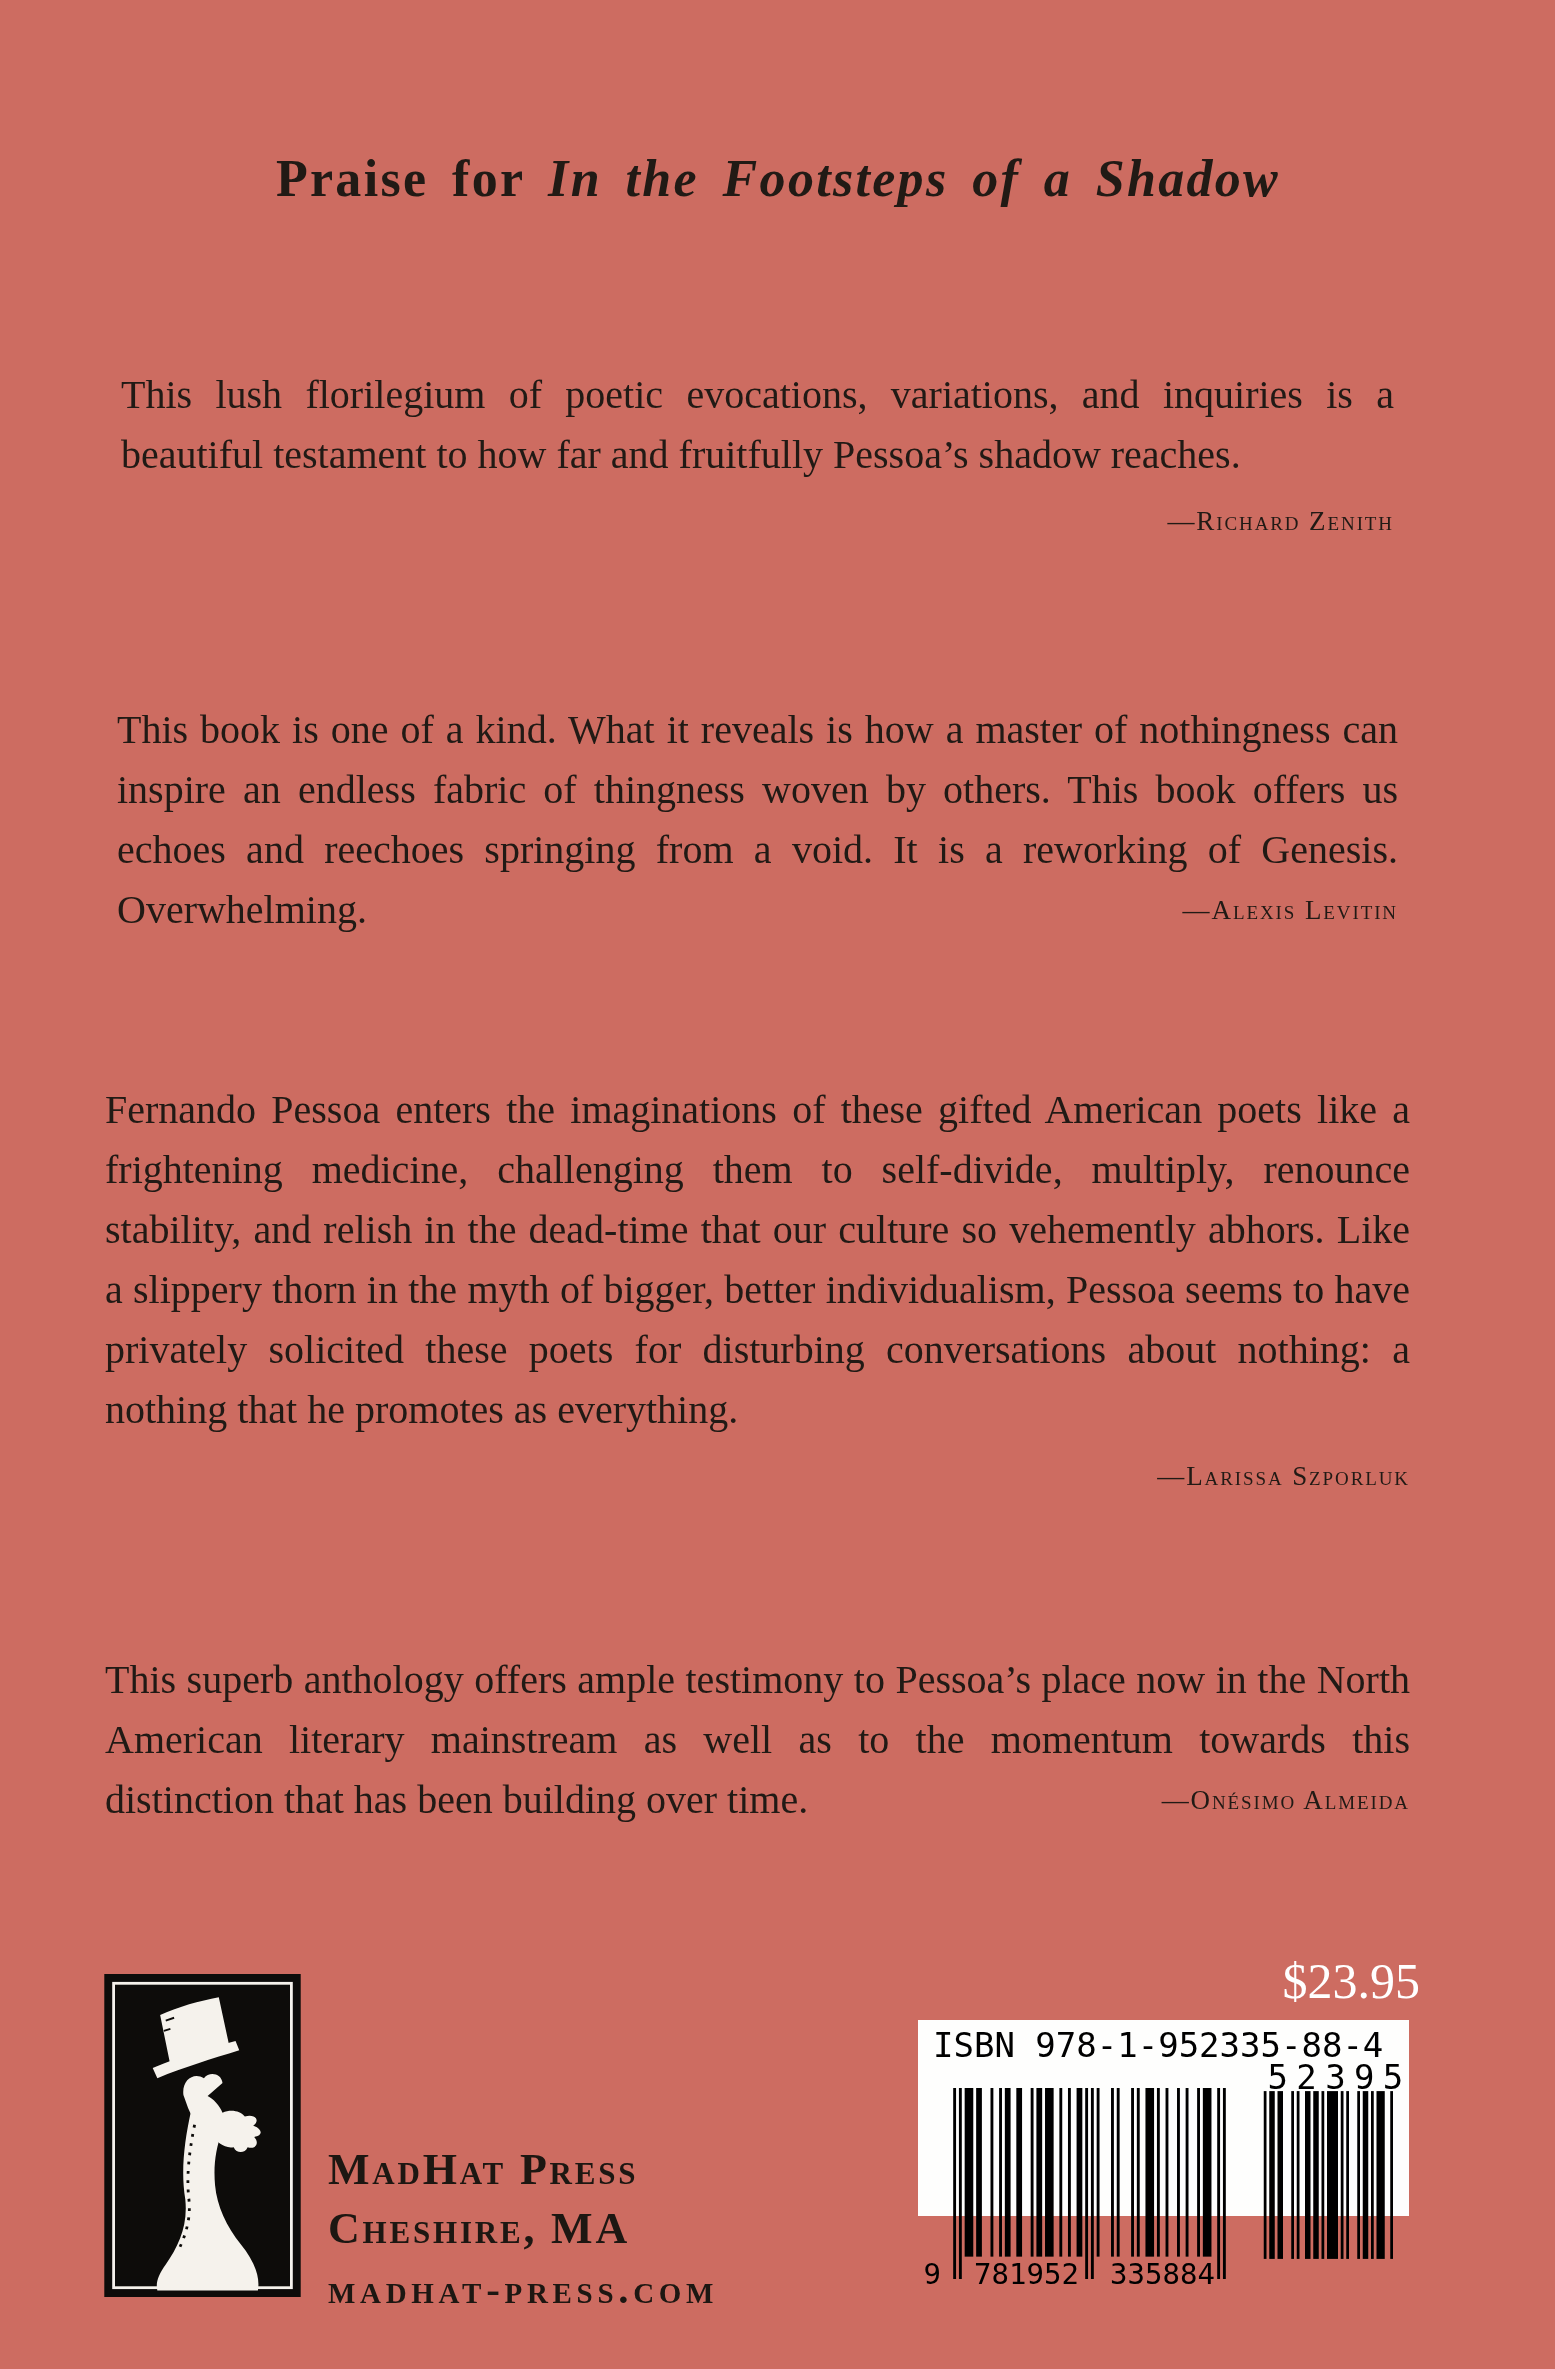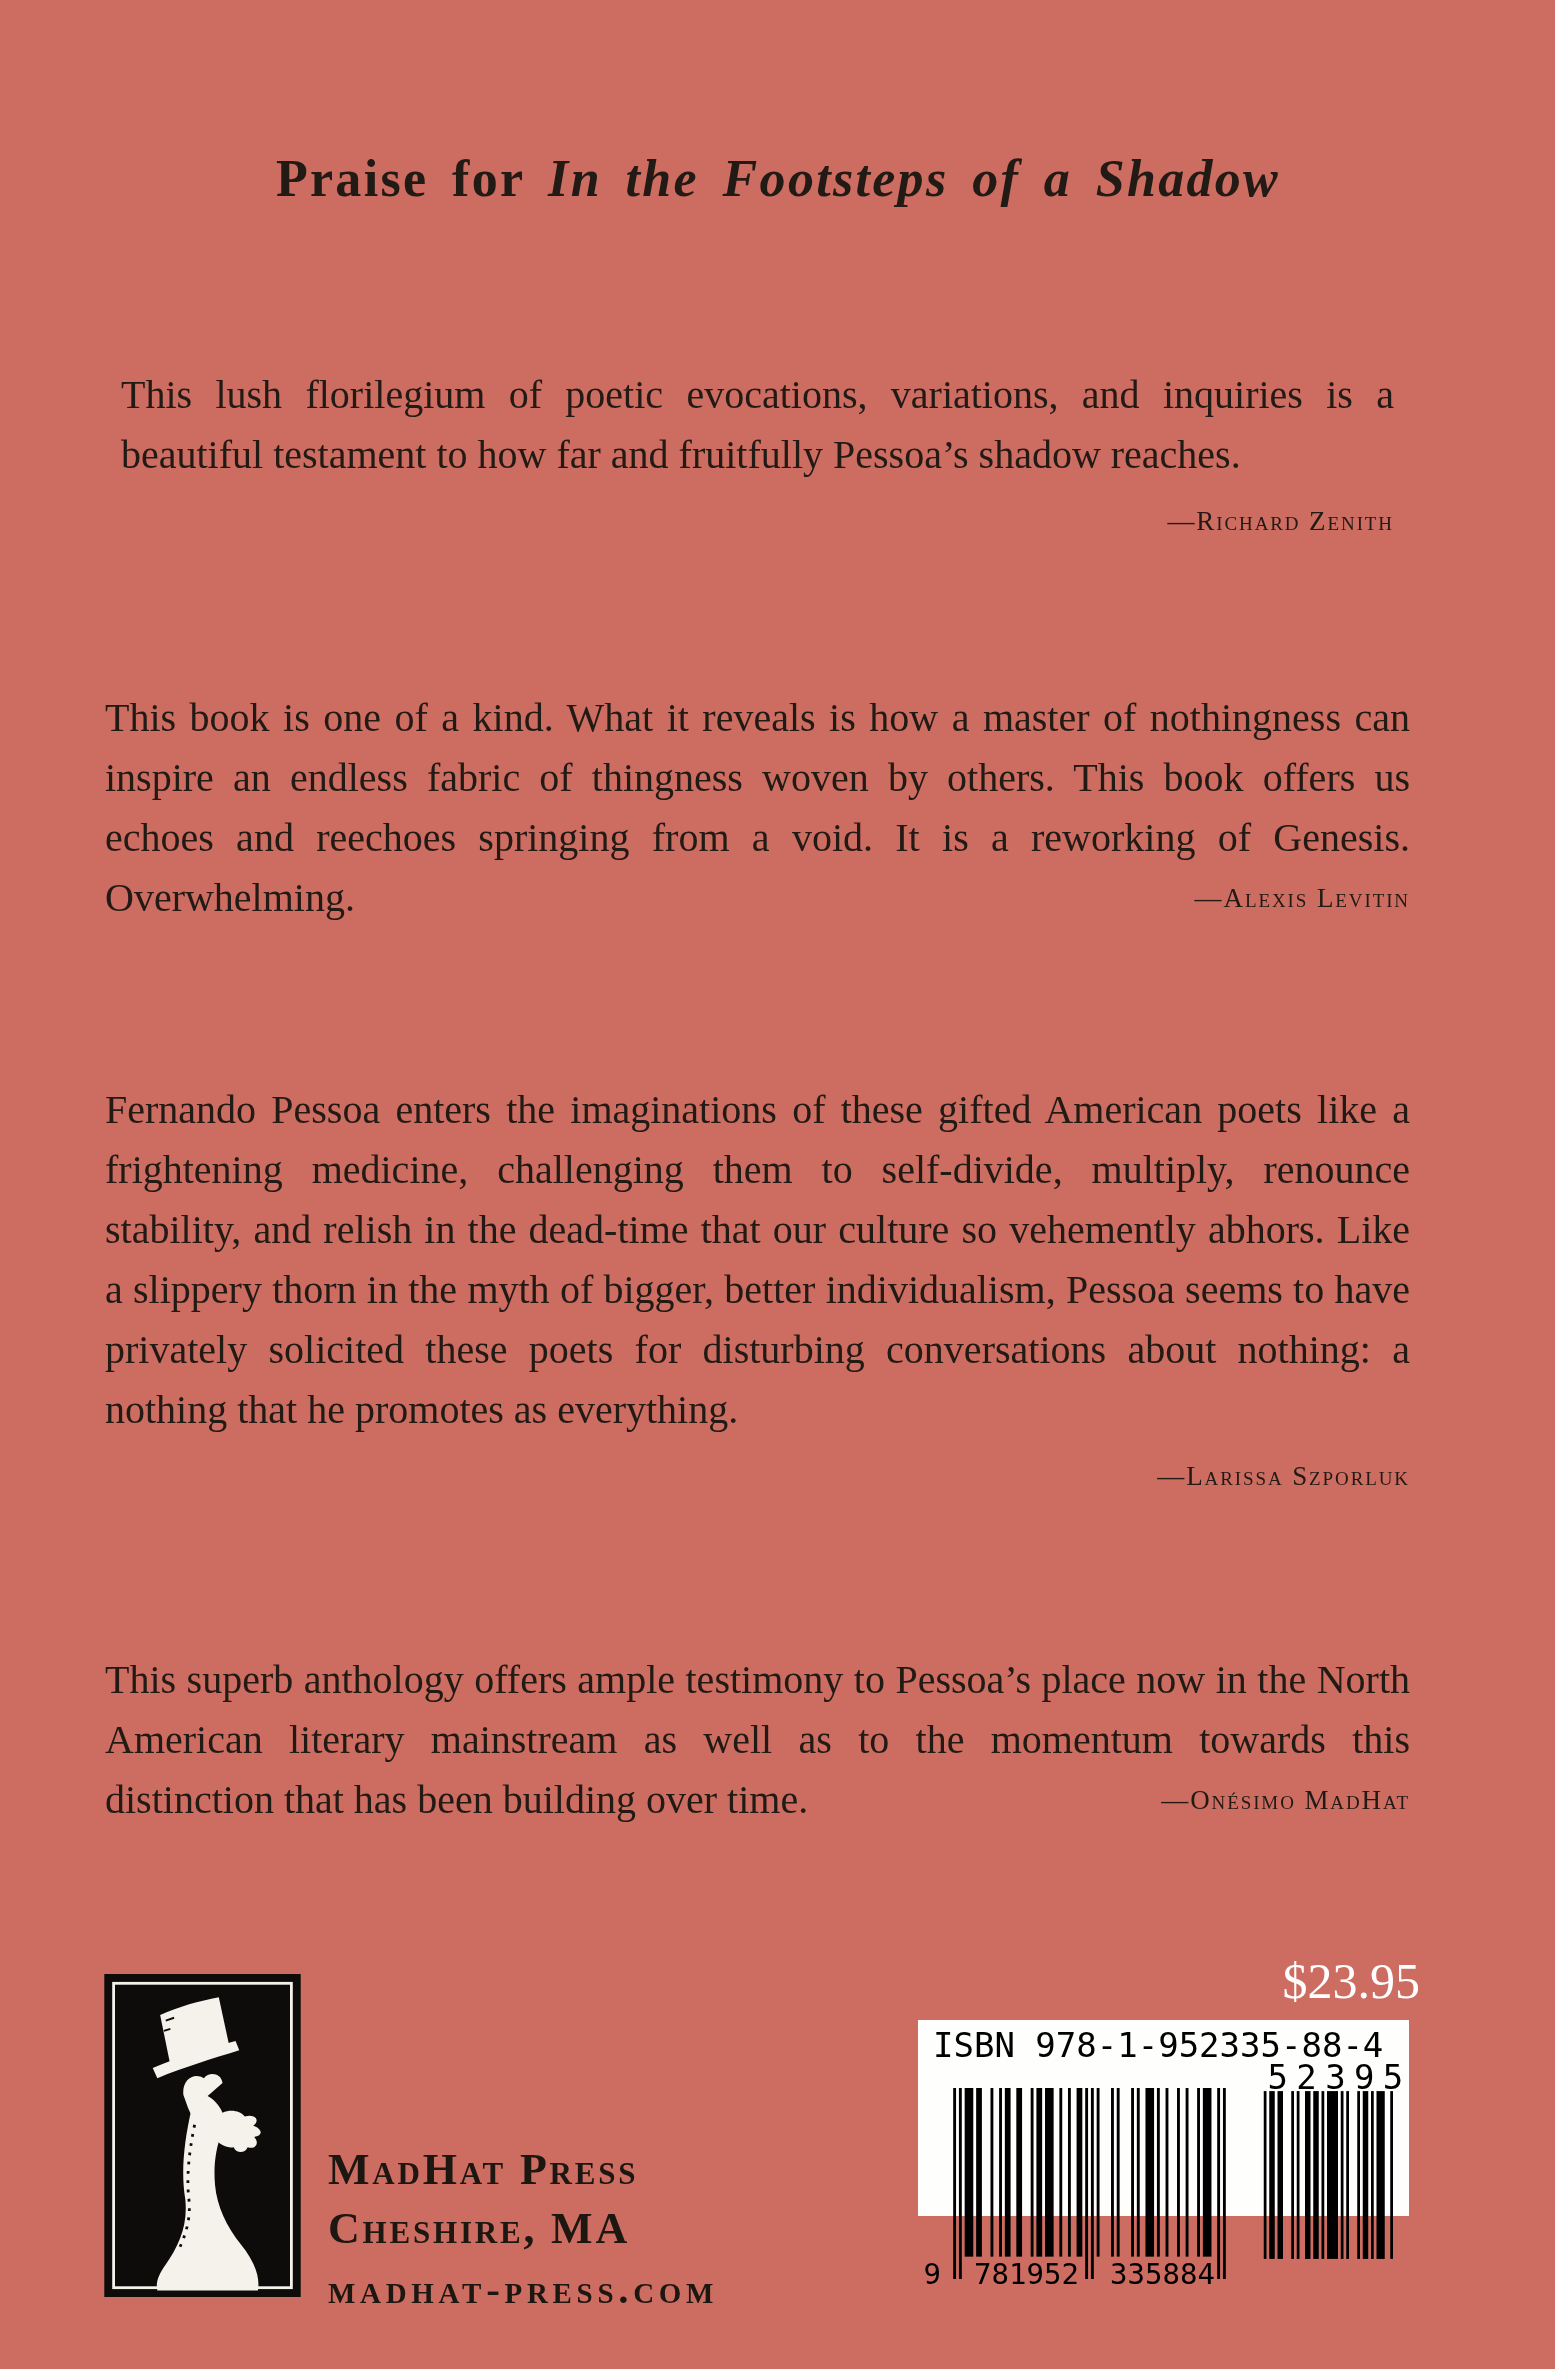--- a/index.html
+++ b/index.html
@@ -59,29 +59,29 @@
 
 <div class="cover">
 
   <div class="title"><span>Praise for </span><span class="book-title">In the Footsteps of a Shadow</span></div>
 
   <div class="blurb b1">
     <p class="quote" style="margin:16px"><span>This lush florilegium of poetic evocations, variations, and inquiries is a beautiful testament to how far and fruitfully Pessoa’s shadow reaches.</span><span class="attr attr-block">—Richard Zenith</span></p>
   </div>
 
   <div class="blurb b2">
-    <p class="quote" style="margin:0"><span>This book is one of a kind. What it reveals is how a master of nothingness can inspire an endless fabric of thingness woven by others. This book offers us echoes and reechoes springing from a void. It is a reworking of Genesis. Overwhelming.</span><span class="attr attr-inline">—Alexis Levitin</span></p>
+    <p class="quote" style="margin:12px"><span>This book is one of a kind. What it reveals is how a master of nothingness can inspire an endless fabric of thingness woven by others. This book offers us echoes and reechoes springing from a void. It is a reworking of Genesis. Overwhelming.</span><span class="attr attr-inline">—Alexis Levitin</span></p>
   </div>
 
   <div class="blurb b3">
     <p class="quote" style="margin:0"><span>Fernando Pessoa enters the imaginations of these gifted American poets like a frightening medicine, challenging them to self-divide, multiply, renounce stability, and relish in the dead-time that our culture so vehemently abhors. Like a slippery thorn in the myth of bigger, better individualism, Pessoa seems to have privately solicited these poets for disturbing conversations about nothing: a nothing that he promotes as everything.</span><span class="attr attr-block">—Larissa Szporluk</span></p>
   </div>
 
   <div class="blurb b4">
-    <p class="quote" style="margin:0"><span>This superb anthology offers ample testimony to Pessoa’s place now in the North American literary mainstream as well as to the momentum towards this distinction that has been building over time.</span><span class="attr attr-inline">—Onésimo MadHat</span></p>
+    <p class="quote" style="margin:0"><span>This superb anthology offers ample testimony to Pessoa’s place now in the North American literary mainstream as well as to the momentum towards this distinction that has been building over time.</span><span class="attr attr-inline">—Onésimo Almeida</span></p>
   </div>
 
   <svg class="logo" viewBox="0 0 211 347" aria-hidden="true">
     <rect x="0" y="0" width="211" height="347" fill="#0d0c0a"></rect>
     <rect x="10" y="10" width="191" height="327" fill="none" stroke="#f5f2ec" stroke-width="3"></rect>
 
     <path d="M60 44 C80 35 102 29 123 25 L134 76 C112 83 90 90 71 98 Z" fill="#f5f2ec"></path>
     <path d="M52 101 C82 88 112 80 141 72 L145 82 C116 91 86 100 57 112 Z" fill="#f5f2ec"></path>
     <path d="M66 50 L75 47 M64 61 L71 59" stroke="#0d0c0a" stroke-width="2"></path>
 

